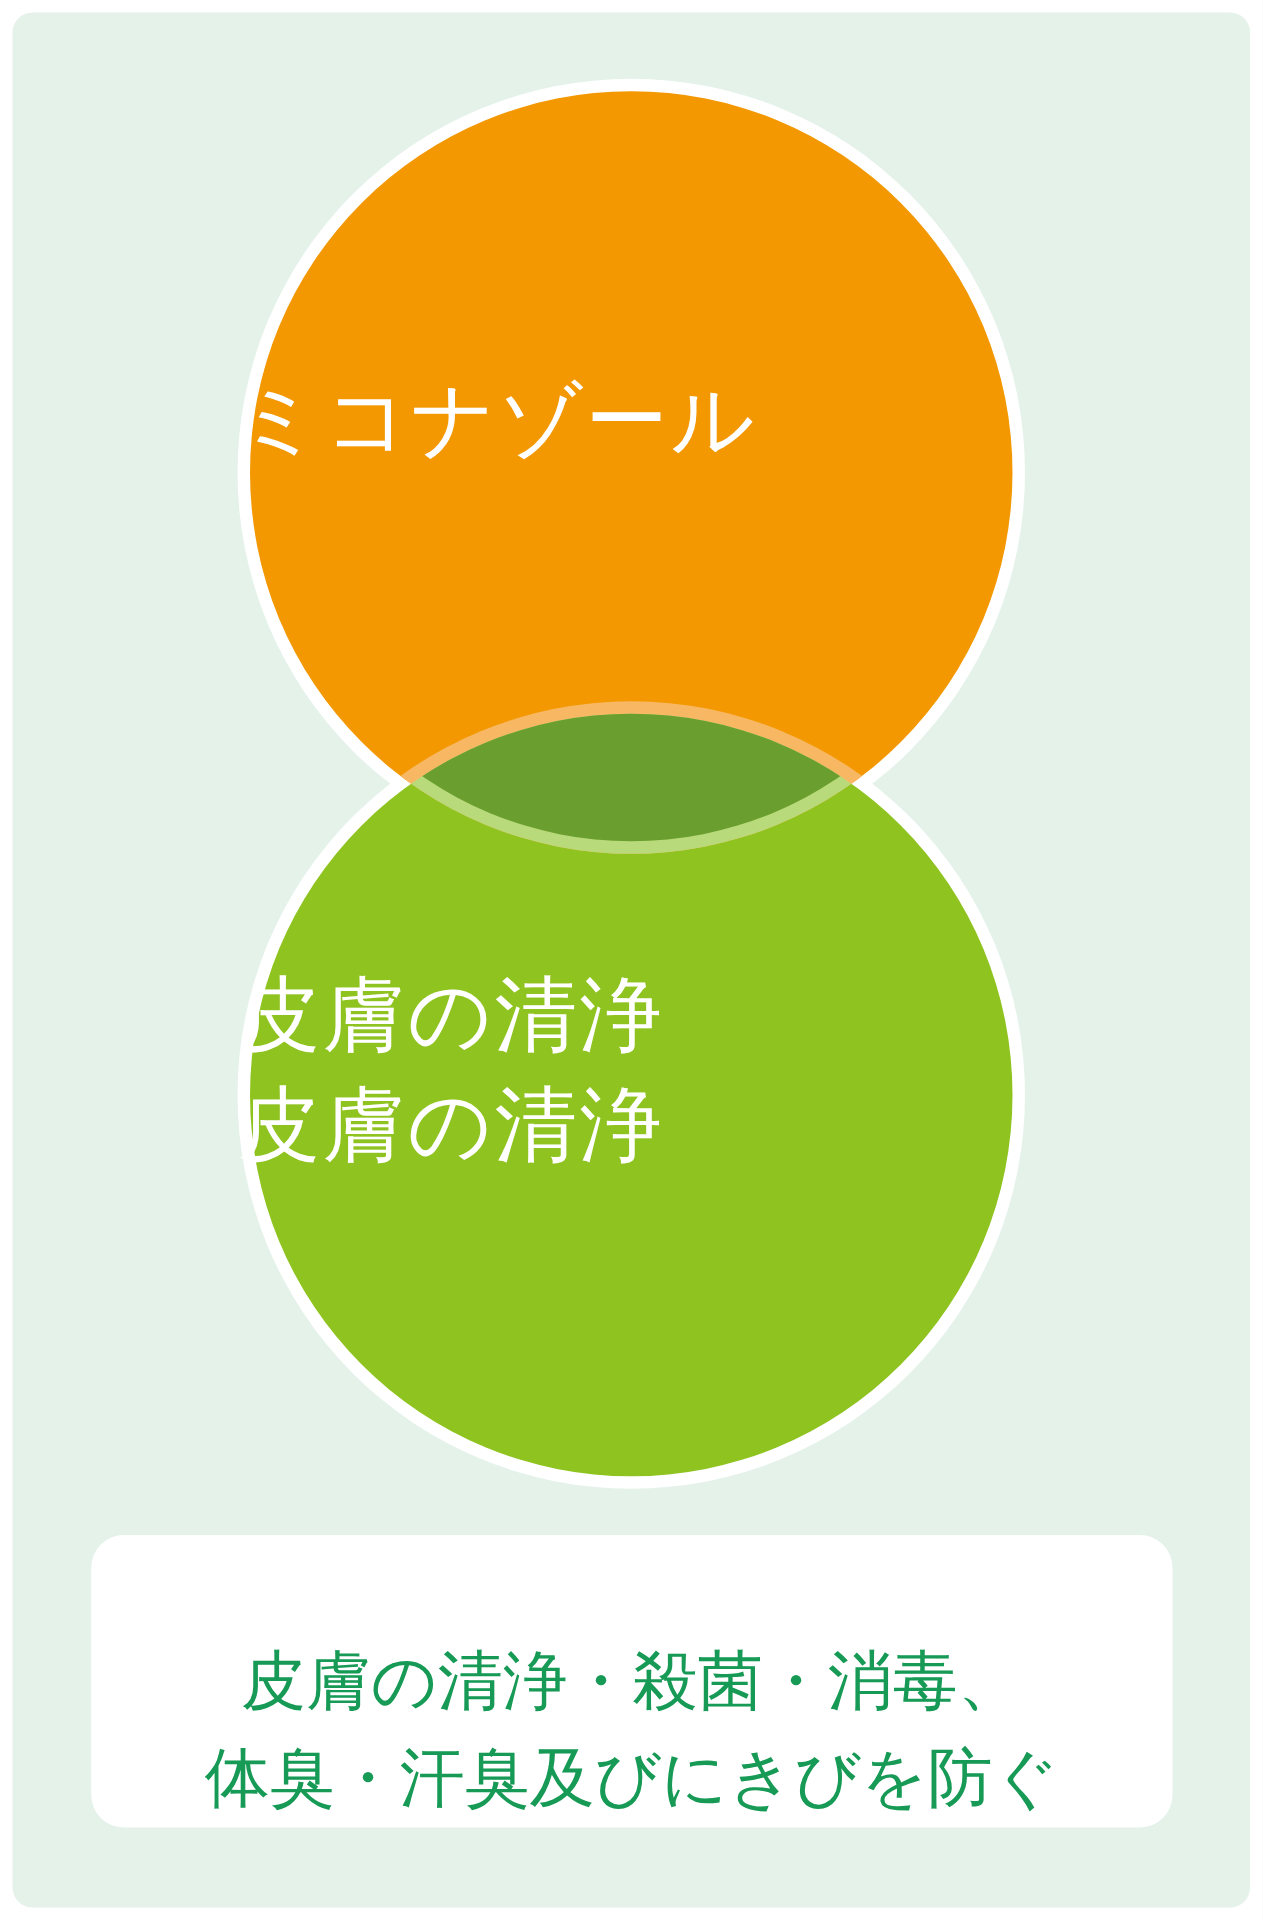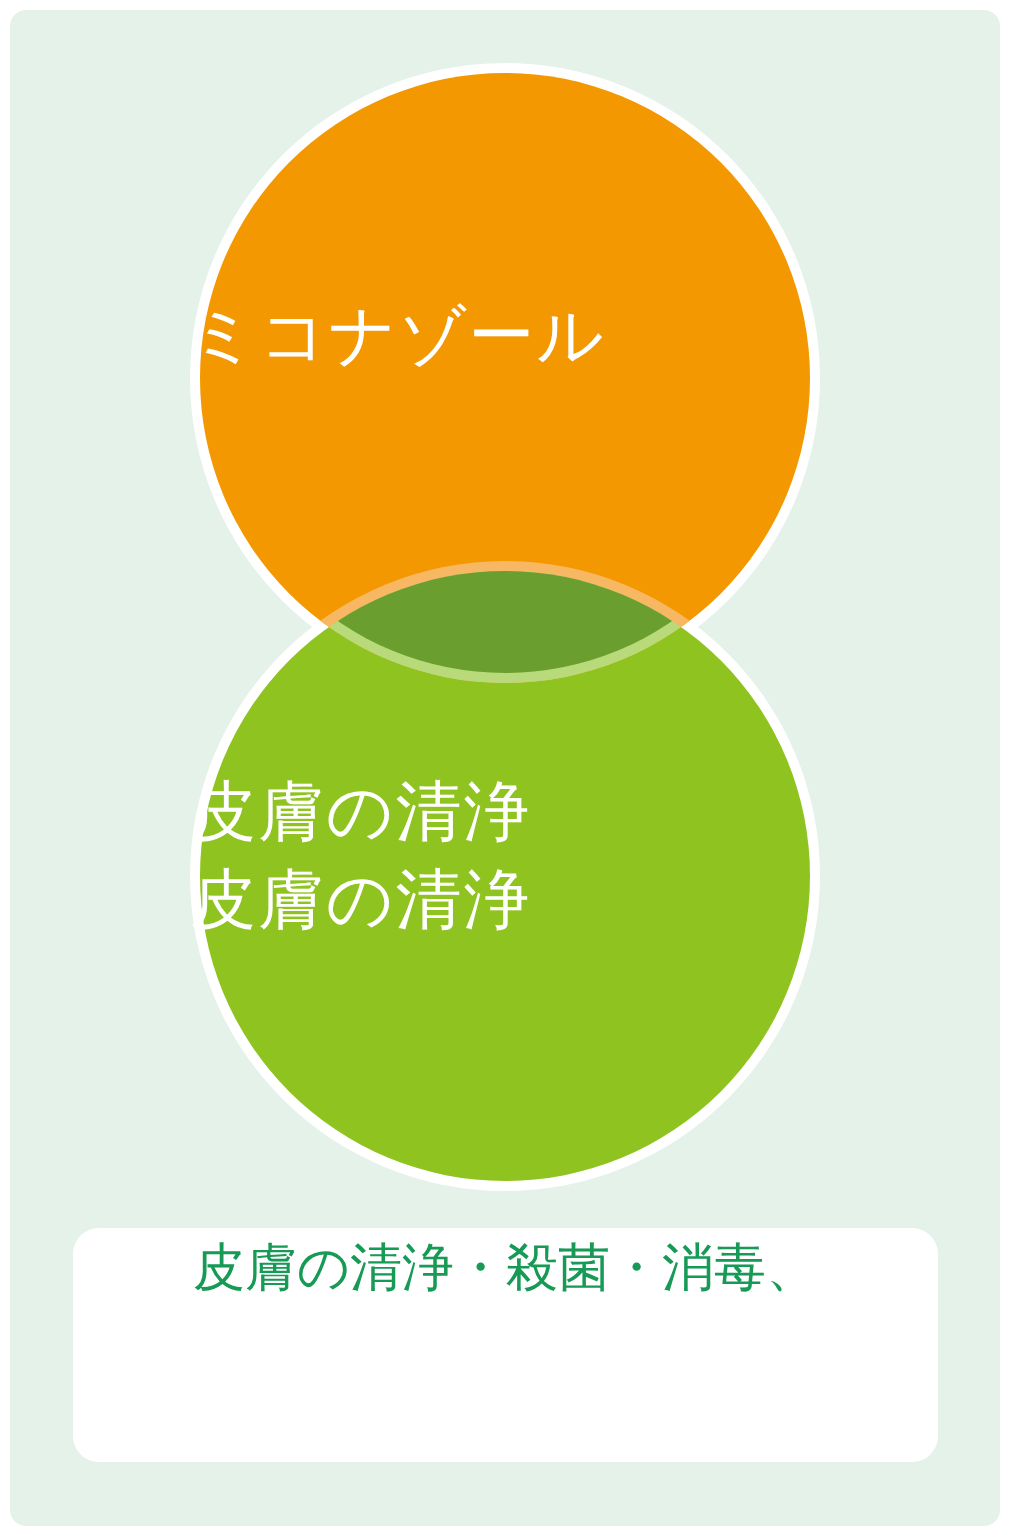--- a/index.html
+++ b/index.html
@@ -13,21 +13,21 @@
     position: absolute; left: 190px; width: 630px; text-align: left;
     color: #ffffff; font-family: "DejaVu Sans", sans-serif; font-weight: normal;
     font-size: 66px; line-height: 88px; letter-spacing: 2px;
   }
   .label span { display: block; }
   .label-top { top: 292px; }
   .label-bottom { top: 768px; }
   .note {
     position: absolute; left: 73px; top: 1228px; width: 865px; height: 234px;
     background: #ffffff; border-radius: 26px;
-    display: flex; flex-direction: column; align-items: center; justify-content: flex-start;
+    display: flex; flex-direction: column; align-items: center; justify-content: flex-end;
     color: #169a55; font-family: "DejaVu Sans", sans-serif; font-size: 52px; line-height: 78px;
   }
   .note span { display: block; }
 </style>
 </head>
 <body>
 
 <div class="panel"></div>
 
 <svg class="venn" width="1010" height="1536" viewBox="0 0 1010 1536">
@@ -62,13 +62,14 @@
   <span>ミコナゾール</span>
 </div>
 
 <div class="label label-bottom">
   <span>皮膚の清浄</span>
   <span>皮膚の清浄</span>
 </div>
 
 <div class="note">
   <span>皮膚の清浄・殺菌・消毒、</span>
+  <span>体臭・汗臭及びにきびを防ぐ</span>
 </div>
 
 </body></html>

